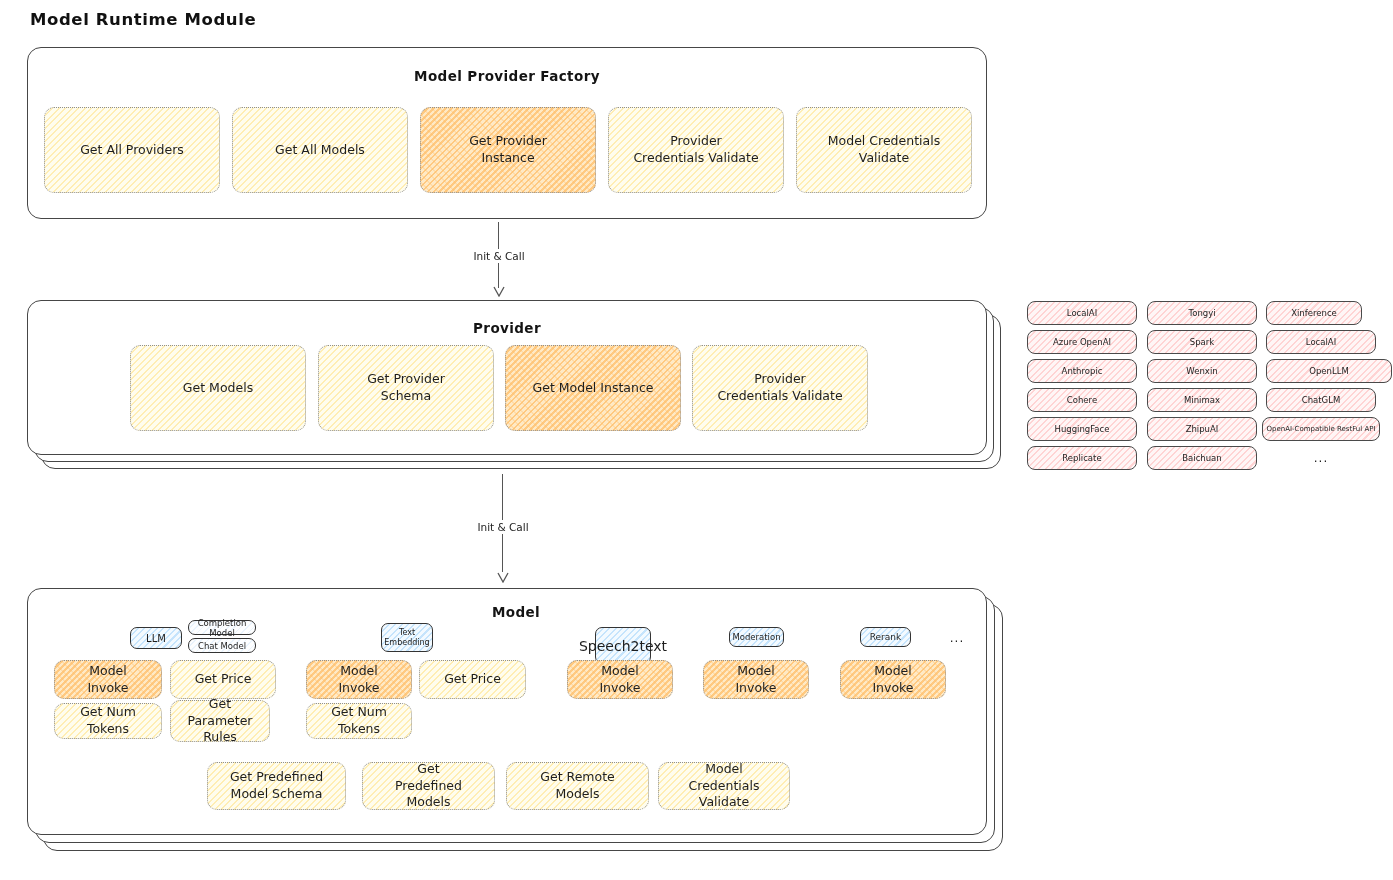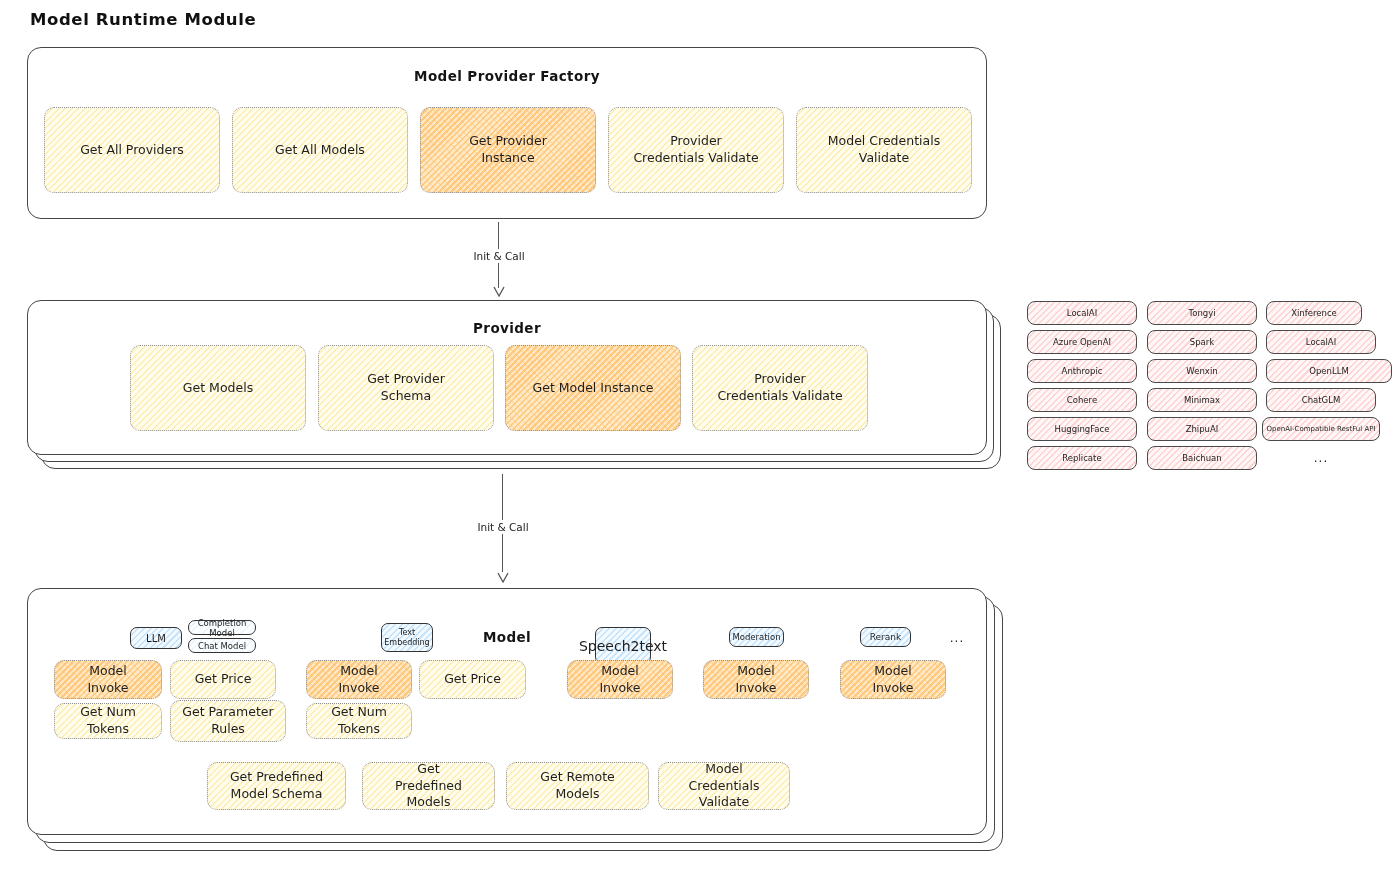--- a/index.html
+++ b/index.html
@@ -120,41 +120,41 @@
   <div class="abs arrow-head" style="left:503px; top:568px;">
     <svg width="14" height="11" viewBox="0 0 14 11">
         <path d="M2 1 L7 10 L12 1" fill="none" stroke="#555" stroke-width="1.3"></path>
       </svg>
   </div>
   <div class="abs arrow-label" style="left:503px; top:520px;">Init &amp; Call</div>
 
   <div class="abs stack-layer" style="left:43px; top:604px; width:960px; height:247px;"></div>
   <div class="abs stack-layer" style="left:35px; top:596px; width:960px; height:247px;"></div>
   <div class="abs section-box" style="left:27px; top:588px; width:960px; height:247px;"></div>
-  <div class="abs section-title" style="left:27px; top:604px; width:960px;margin-top:25px;">Model</div>
+  <div class="abs section-title" style="left:36px; top:604px; width:960px;">Model</div>
 
   <div class="abs tab-blue" style="left:130px; top:627px; width:52px; height:22px; font-size:10px;">LLM</div>
   <div class="abs tab-small" style="left:188px; top:620px; width:68px; height:15px;">Completion Model</div>
   <div class="abs tab-small" style="left:188px; top:638px; width:68px; height:15px;">Chat Model</div>
   <div class="abs tab-blue" style="left:381px; top:623px; width:52px; height:29px; font-size:8px; line-height:1.2; padding:0 4px;">Text Embedding</div>
   <div class="abs tab-blue" style="left:595px; top:627px; width:56px; height:37px; font-size:14px;">Speech2text</div>
   <div class="abs tab-blue" style="left:729px; top:627px; width:55px; height:20px; font-size:8.5px;">Moderation</div>
   <div class="abs tab-blue" style="left:860px; top:627px; width:51px; height:20px; font-size:9px;">Rerank</div>
   <div class="abs ellipsis-text" style="left:946px; top:630px; width:22px; height:16px;">...</div>
 
   <div class="abs btn-y hl" style="left:54px; top:660px; width:108px; height:39px;">Model Invoke</div>
   <div class="abs btn-y" style="left:170px; top:660px; width:106px; height:39px;">Get Price</div>
   <div class="abs btn-y hl" style="left:306px; top:660px; width:106px; height:39px;">Model Invoke</div>
   <div class="abs btn-y" style="left:419px; top:660px; width:107px; height:39px;">Get Price</div>
   <div class="abs btn-y hl" style="left:567px; top:660px; width:106px; height:39px;">Model Invoke</div>
   <div class="abs btn-y hl" style="left:703px; top:660px; width:106px; height:39px;">Model Invoke</div>
   <div class="abs btn-y hl" style="left:840px; top:660px; width:106px; height:39px;">Model Invoke</div>
 
   <div class="abs btn-y" style="left:54px; top:703px; width:108px; height:36px; padding:2px 6px;">Get Num Tokens</div>
-  <div class="abs btn-y" style="left:170px; top:700px; width:116px; height:42px; padding:2px 10px;">Get Parameter Rules</div>
+  <div class="abs btn-y" style="left:170px; top:700px; width:100px; height:42px; padding:2px 10px;">Get Parameter Rules</div>
   <div class="abs btn-y" style="left:306px; top:703px; width:106px; height:36px; padding:2px 6px;">Get Num Tokens</div>
 
   <div class="abs btn-y" style="left:207px; top:762px; width:139px; height:48px; padding:2px 4px;">Get Predefined Model Schema</div>
   <div class="abs btn-y" style="left:362px; top:762px; width:133px; height:48px; padding:2px 20px;">Get Predefined Models</div>
   <div class="abs btn-y" style="left:506px; top:762px; width:143px; height:48px; padding:2px 16px;">Get Remote Models</div>
   <div class="abs btn-y" style="left:658px; top:762px; width:132px; height:48px; padding:2px 14px;">Model Credentials Validate</div>
 
 <div class="abs btn-y" style="left: 44px; top: 107px; width: 176px; height: 86px; padding: 0 24px;">Get All Providers</div>
     <div class="abs btn-y" style="left: 232px; top: 107px; width: 176px; height: 86px; padding: 2px 24px;">Get All Models</div>
     <div class="abs btn-y hl" style="left: 420px; top: 107px; width: 176px; height: 86px; padding: 2px 24px;">Get Provider Instance</div>

